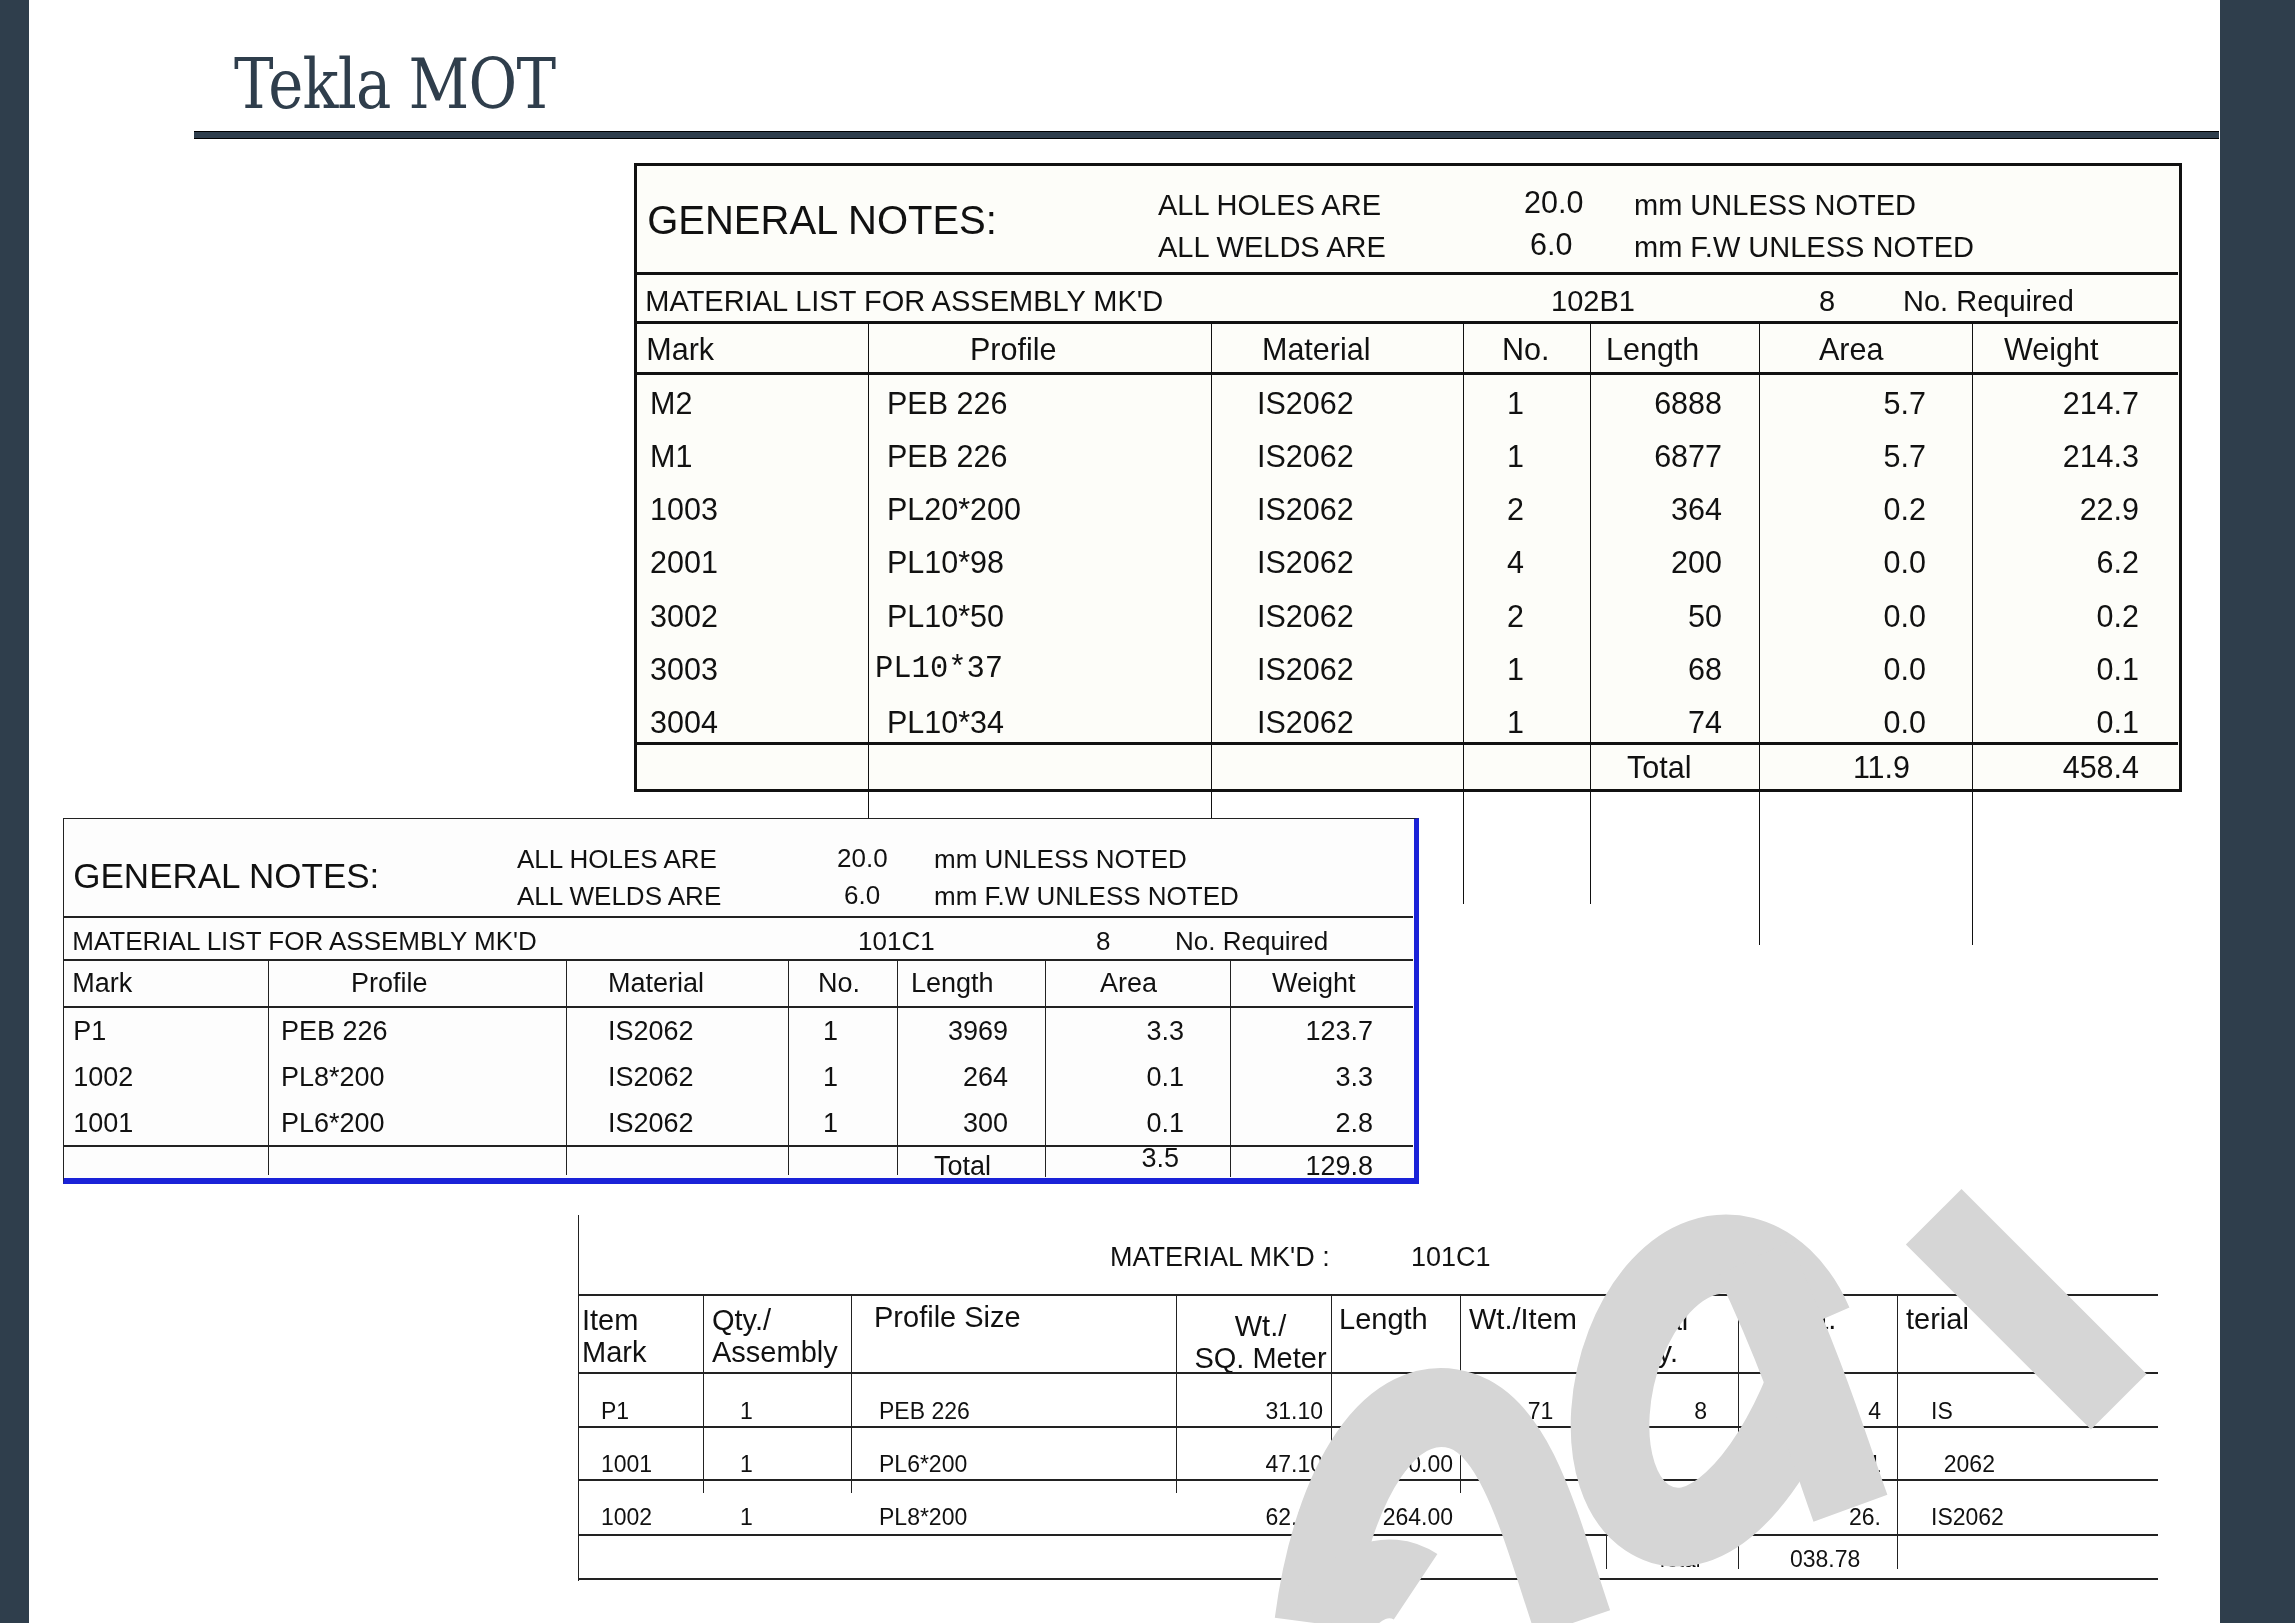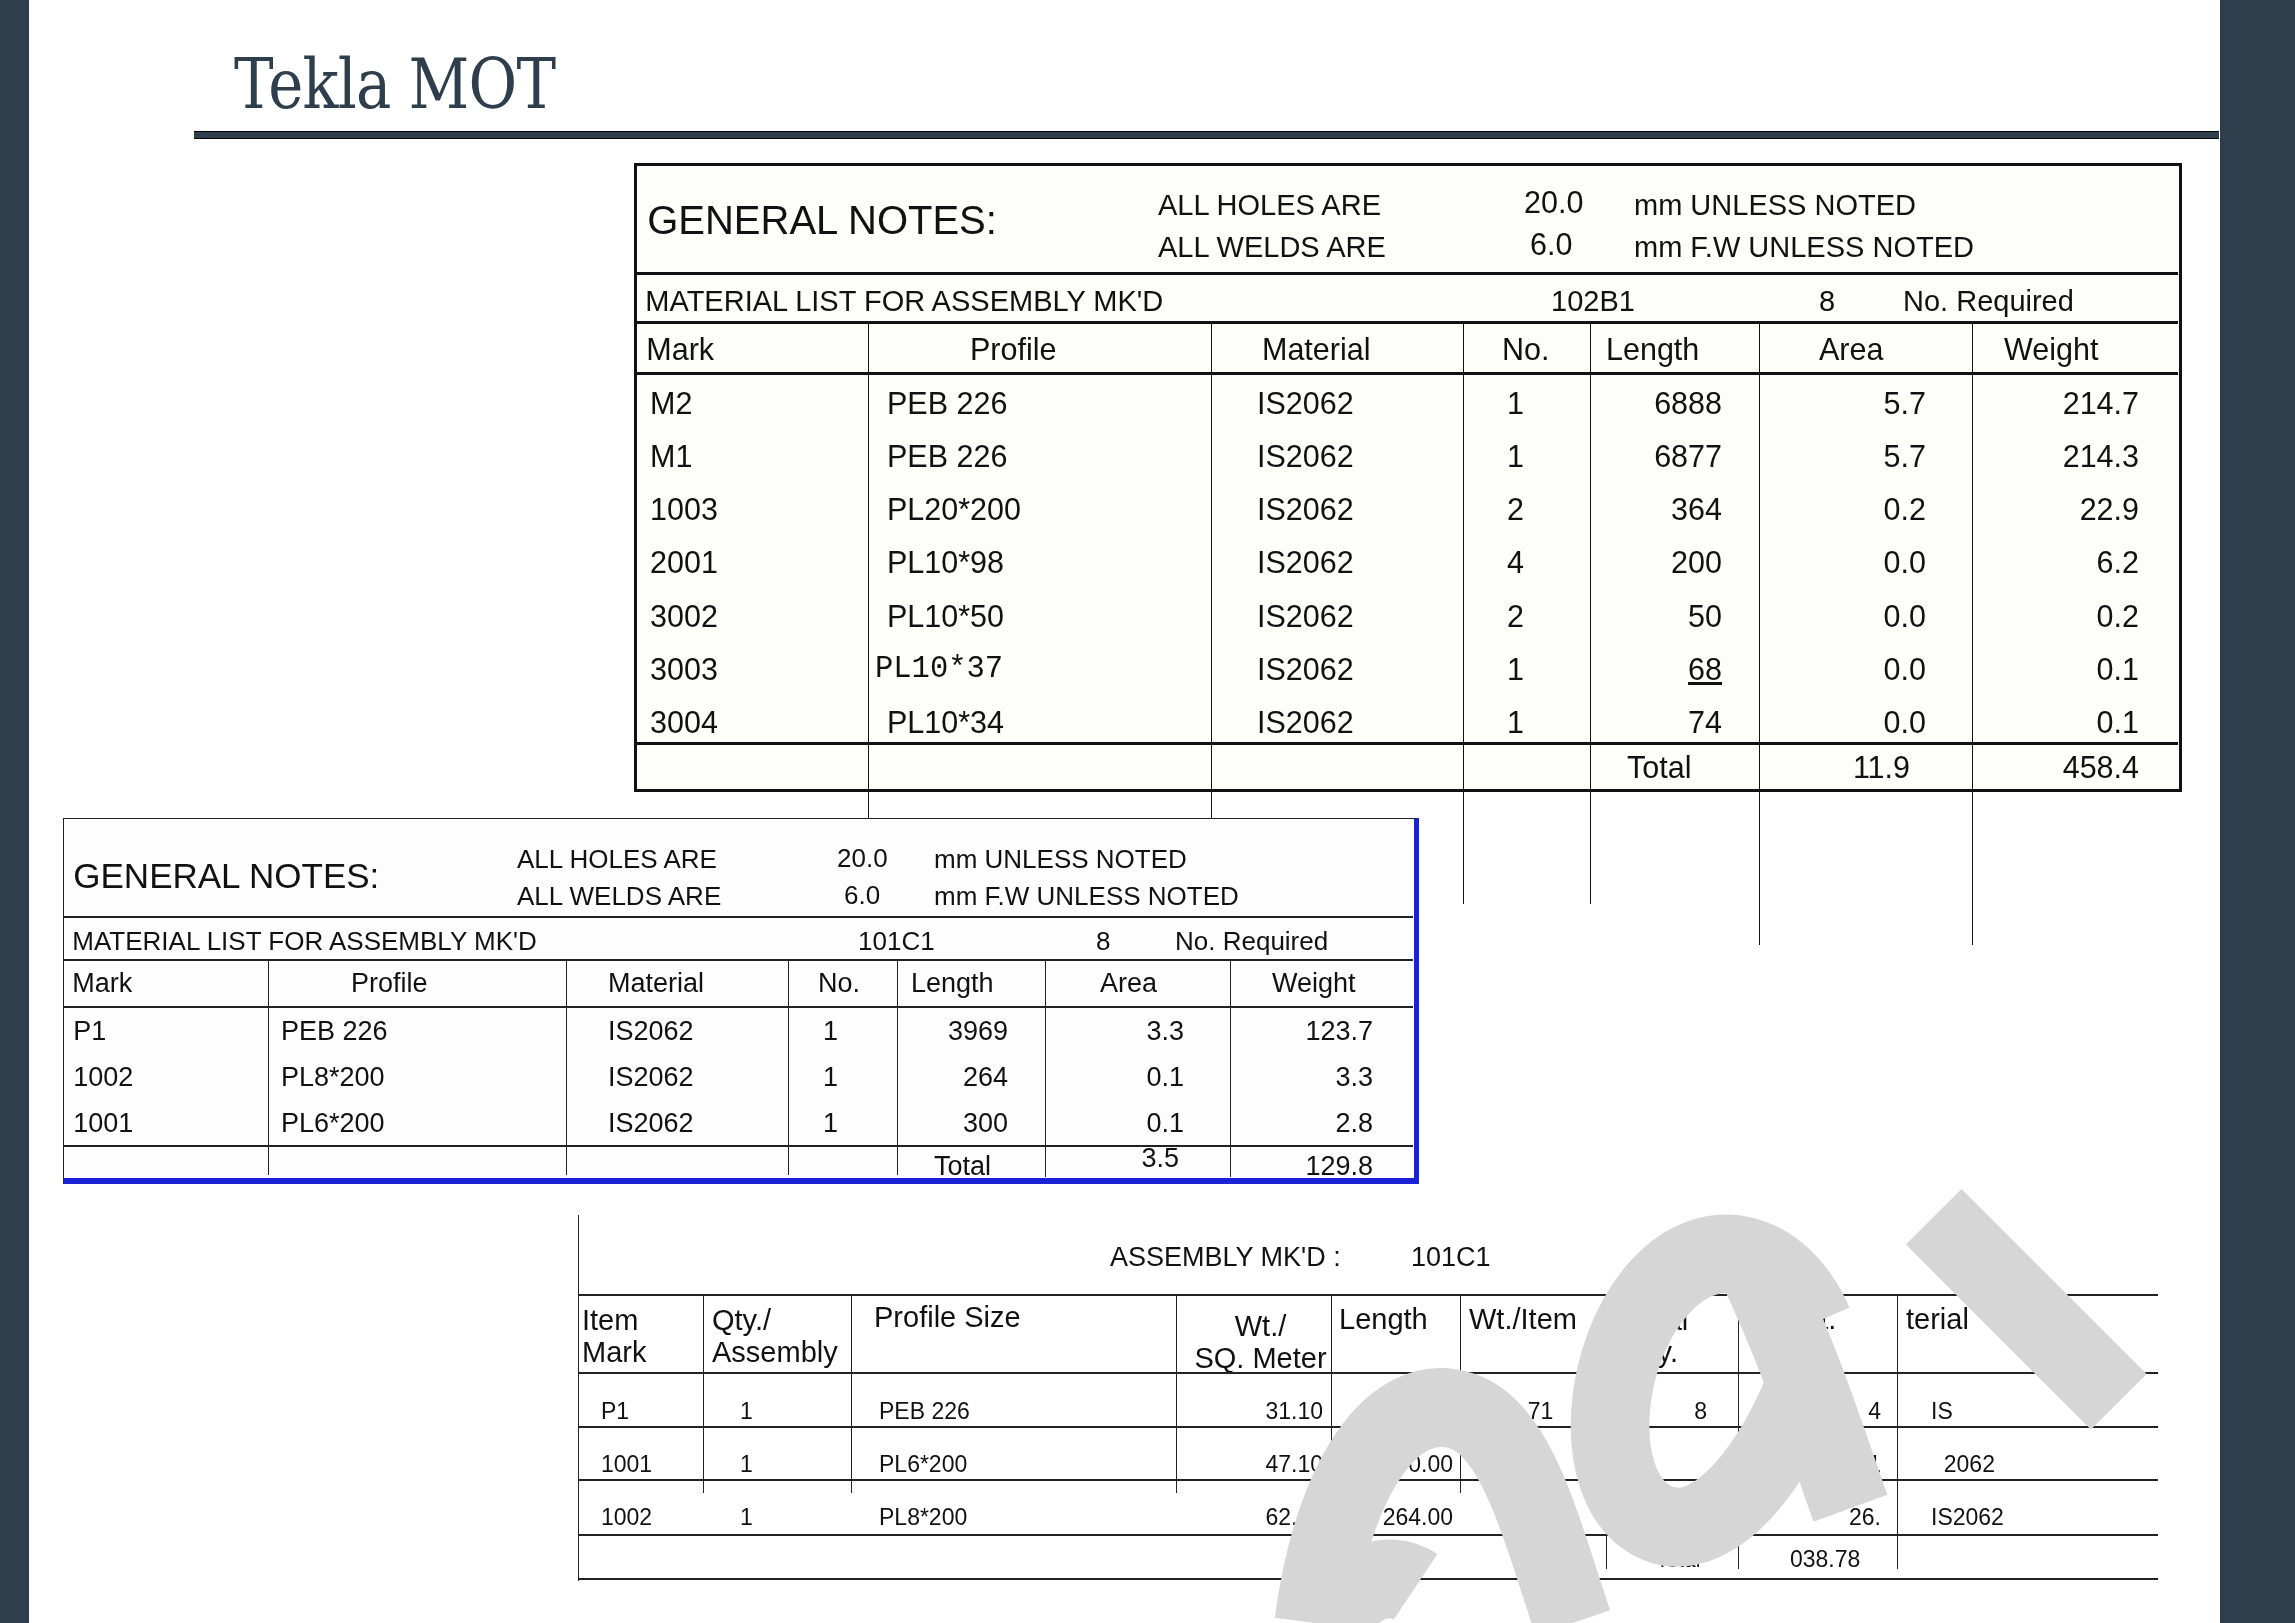--- a/index.html
+++ b/index.html
@@ -127,21 +127,21 @@
     <div class="abs cell" style="left:870px;top:433px;">2</div>
     <div class="abs cell r" style="left:967px;width:118px;top:433px;">50</div>
     <div class="abs cell r" style="left:1134px;width:155px;top:433px;">0.0</div>
     <div class="abs cell r" style="left:1342px;width:160px;top:433px;">0.2</div>
   </div>
   <div>
     <div class="abs cell" style="left:13px;top:486px;">3003</div>
     <div class="abs cell" style="left:238px;top:486px;font-family:Liberation Mono, monospace;">PL10*37</div>
     <div class="abs cell" style="left:620px;top:486px;">IS2062</div>
     <div class="abs cell" style="left:870px;top:486px;">1</div>
-    <div class="abs cell r" style="left:967px;width:118px;top:486px;text-decoration:underline;">68</div>
+    <div class="abs cell r" style="left:967px;width:118px;top:486px;">68</div>
     <div class="abs cell r" style="left:1134px;width:155px;top:486px;">0.0</div>
     <div class="abs cell r" style="left:1342px;width:160px;top:486px;">0.1</div>
   </div>
   <div>
     <div class="abs cell" style="left:13px;top:539px;">3004</div>
     <div class="abs cell" style="left:250px;top:539px;">PL10*34</div>
     <div class="abs cell" style="left:620px;top:539px;">IS2062</div>
     <div class="abs cell" style="left:870px;top:539px;">1</div>
     <div class="abs cell r" style="left:967px;width:118px;top:539px;">74</div>
     <div class="abs cell r" style="left:1134px;width:155px;top:539px;">0.0</div>
@@ -213,21 +213,21 @@
     <div class="abs cell r" style="left:1175px;width:134px;top:289px;">2.8</div>
   </div>
   <div class="hl" style="left:0;top:326px;width:1349px;height:2.3px;"></div>
   <div class="abs cell" style="left:870px;top:332px;">Total</div>
   <div class="abs cell r" style="left:990px;width:125px;top:324px;">3.5</div>
   <div class="abs cell r" style="left:1175px;width:134px;top:332px;">129.8</div>
 </div>
 
 <div id="t3" class="sheet">
   <div class="vl" style="left:0;top:0;width:1.4px;height:366px;"></div>
-  <div class="abs sub" style="left:532px;top:27px;">ASSEMBLY MK'D :</div>
+  <div class="abs sub" style="left:532px;top:27px;">MATERIAL MK'D :</div>
   <div class="abs sub" style="left:833px;top:27px;">101C1</div>
   <div class="abs sub" style="left:1117px;top:27px;">ASSY C</div>
 
   <div class="hl" style="left:0;top:79px;width:1580px;height:2.3px;"></div>
 
   <div class="abs hdr" style="left:4px;top:89px;"><span>Item</span><br><span>Mark</span></div>
   <div class="abs hdr" style="left:134px;top:89px;"><span>Qty./</span><br><span>Assembly</span></div>
   <div class="abs hdr" style="left:296px;top:86px;"><span>Profile Size</span></div>
   <div class="abs hdr c" style="left:606px;width:153px;top:95px;"><span>Wt./</span><br><span>SQ. Meter</span></div>
   <div class="abs hdr" style="left:761px;top:88px;"><span>Length</span></div>

